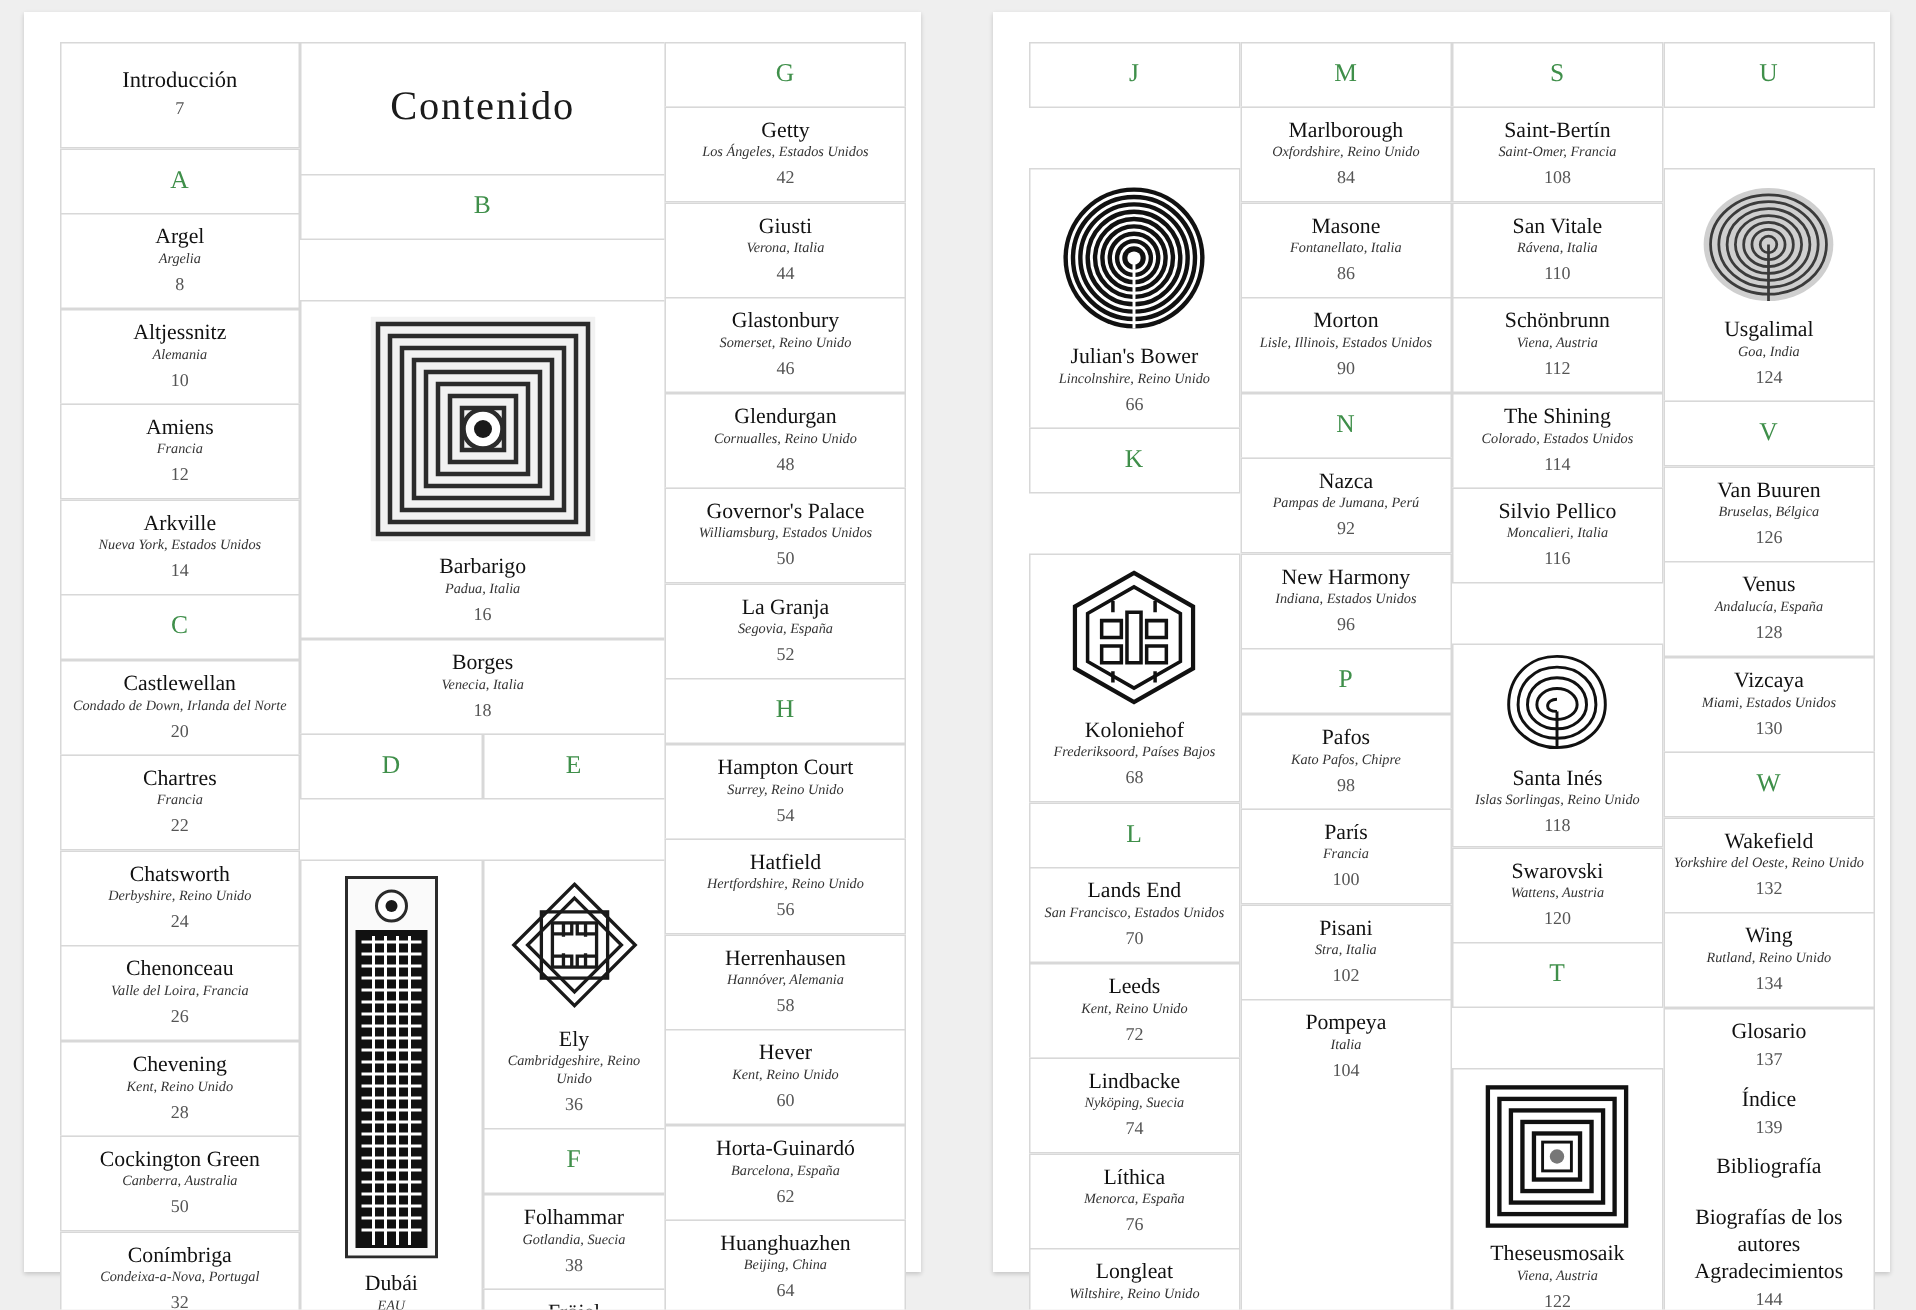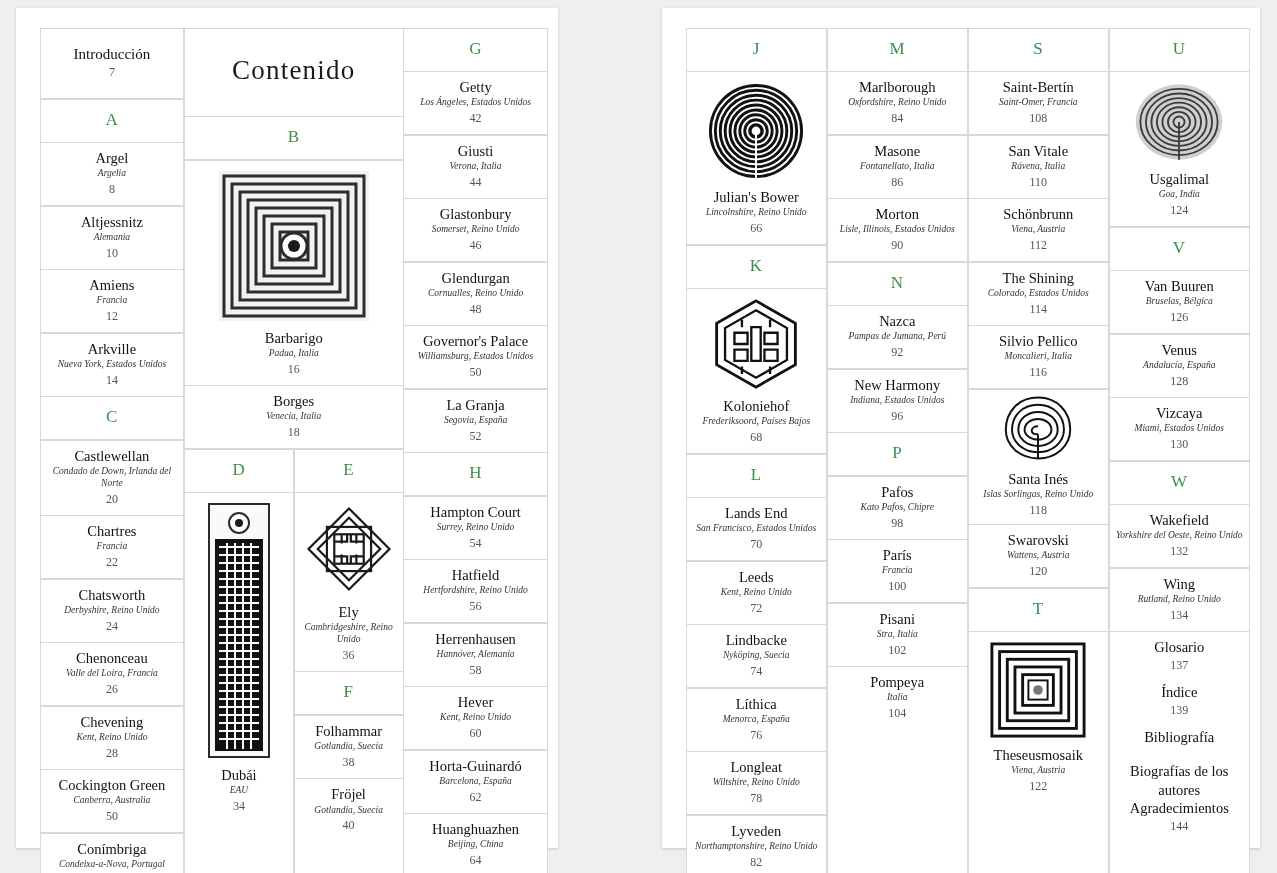--- a/index.html
+++ b/index.html
@@ -7,21 +7,21 @@
     width:1277px;height:873px;
     background:#efefef;
     font-family:"Liberation Serif", serif;
     overflow:hidden;
   }
   .spread{position:relative;width:1277px;height:873px;}
   .page{
     position:absolute;top:8px;height:840px;background:#fff;
     box-shadow:0 1px 3px rgba(0,0,0,.18);
   }
-  .page-left{left:16px;width:542px;}
+  .page-left{left:16px;width:598px;}
   .page-right{left:662px;width:598px;}
 
   .grid{
     position:absolute;inset:20px 10px 18px 24px;
     display:grid;
     grid-template-columns:repeat(4,1fr);
     gap:0;
   }
   .page-left .grid{grid-template-columns:1.02fr 1.55fr 1.02fr;}
   .page-right .grid{grid-template-columns:1fr 1fr 1fr 1fr;}
@@ -45,21 +45,21 @@
   .entry{font-size:14.5px;color:#111;line-height:1.25;}
   .entry .name{display:block;font-size:14.5px;}
   .entry .place{display:block;font-style:italic;font-size:9.5px;color:#333;margin-top:1px;}
   .entry .pg{display:block;font-size:12px;color:#555;margin-top:2px;}
 
   .title{
     font-size:27px;letter-spacing:1.2px;color:#1b1b1b;
     padding:26px 4px 30px;
   }
 
-  .figbox{padding:10px 4px 8px;}
+  .figbox{padding:10px 4px 8px;margin-top:40px;}
   .fig{display:block;margin:0 auto;}
   .figcap{margin-top:8px;}
 
   .intro{padding:16px 4px 18px;}
   .intro .name{font-size:15px;}
 
   .backmatter .entry{margin-bottom:10px;}
 
   .tight{padding-top:4px;padding-bottom:6px;}
 </style>

